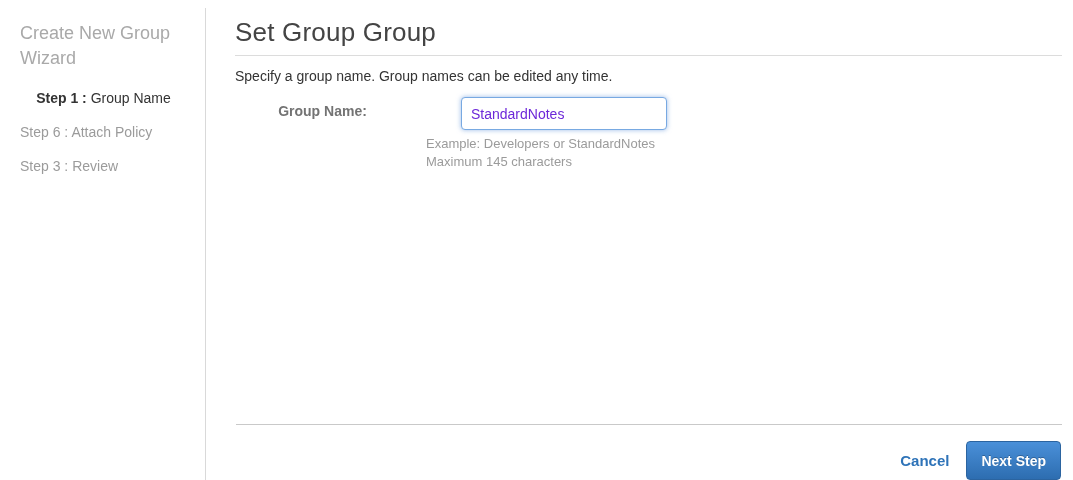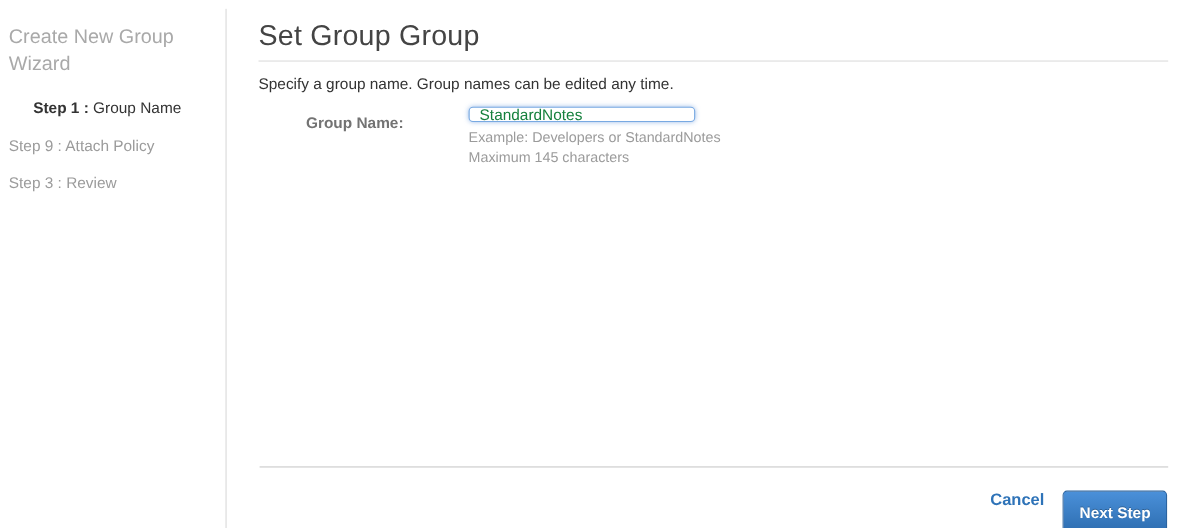--- a/index.html
+++ b/index.html
@@ -11,21 +11,21 @@
     font-family: "Liberation Sans", sans-serif;
     overflow: hidden;
     -webkit-font-smoothing: antialiased;
   }
 
   
   .sidebar {
     position: absolute;
     left: 0; top: 0;
     width: 205px; height: 480px;
-    padding: 21px 18px 0 8px;
+    padding: 21px 18px 0 20px;
   }
   .wizard-title {
     font-size: 18px;
     line-height: 25px;
     font-weight: 400;
     color: #a9a9a9;
     margin: 0 0 20px 0;
   }
   .step {
     font-size: 14px;
@@ -82,29 +82,30 @@
     line-height: 29px;
     flex-shrink: 0;
   }
   .input-col {
     margin-left: 16px;
     display: flex;
     flex-direction: column;
   }
   .group-name-input {
     width: 206px;
-    height: 14px;
+    height: 33px;
     padding: 0 9px;
     font-family: "Liberation Sans", sans-serif;
     font-size: 14px;
-    color: #15803d;
+    color: #6d28d9;
     border: 1px solid #78a9e2;
     border-radius: 4px;
     box-shadow: 0 0 5px rgba(100, 150, 220, 0.65);
     outline: none;
+    margin-left: 35px;
   }
   .helper-text {
     font-size: 13px;
     color: #9b9b9b;
     line-height: 18px;
     margin-top: 5px;
   }
   .helper-text.second { margin-top: 0; }
 
   
@@ -113,20 +114,21 @@
     left: 236px; top: 424px;
     width: 826px; height: 1px;
     background: #c9c9c9;
   }
   .footer {
     position: absolute;
     top: 446px;
     right: 12px;
     height: 29px;
     display: flex;
+    align-items: center;
     gap: 17px;
   }
   .cancel-link {
     color: #2e73b8;
     font-size: 15px;
     font-weight: 700;
     text-decoration: none;
     cursor: pointer;
   }
   .next-step-button {
@@ -147,21 +149,21 @@
 <body>
 
 <div class="sidebar">
   <h2 class="wizard-title">Create New Group Wizard</h2>
 
   <div class="step active">
     <span class="step-prefix">Step 1 :</span>
     <span class="step-label">Group Name</span>
   </div>
   <div class="step">
-    <span class="step-prefix">Step 9 :</span>
+    <span class="step-prefix">Step 6 :</span>
     <span class="step-label">Attach Policy</span>
   </div>
   <div class="step">
     <span class="step-prefix">Step 3 :</span>
     <span class="step-label">Review</span>
   </div>
 </div>
 
 <div class="sidebar-divider"></div>
 

